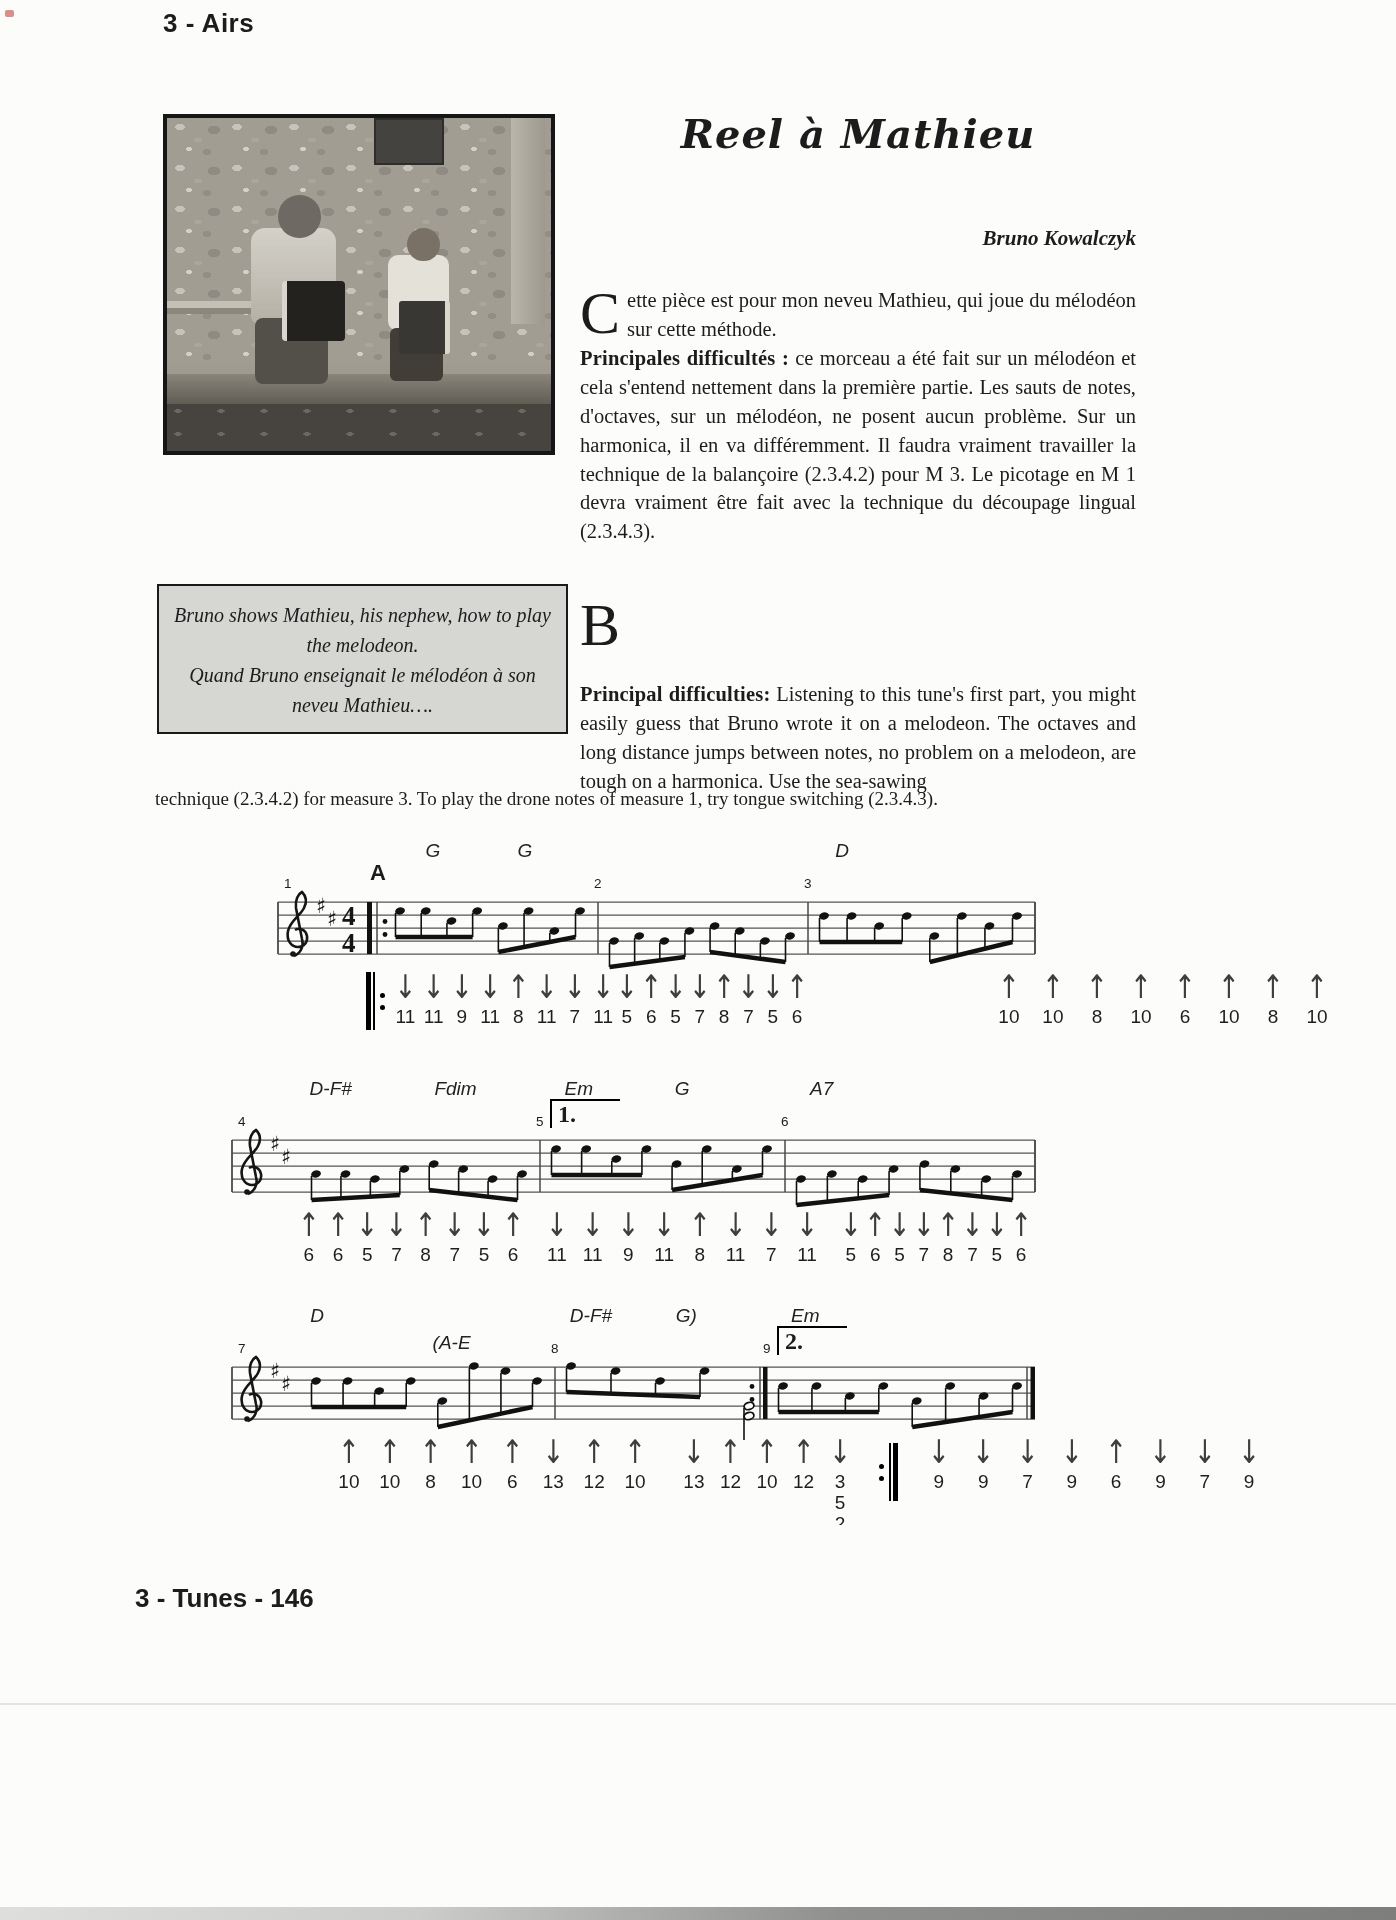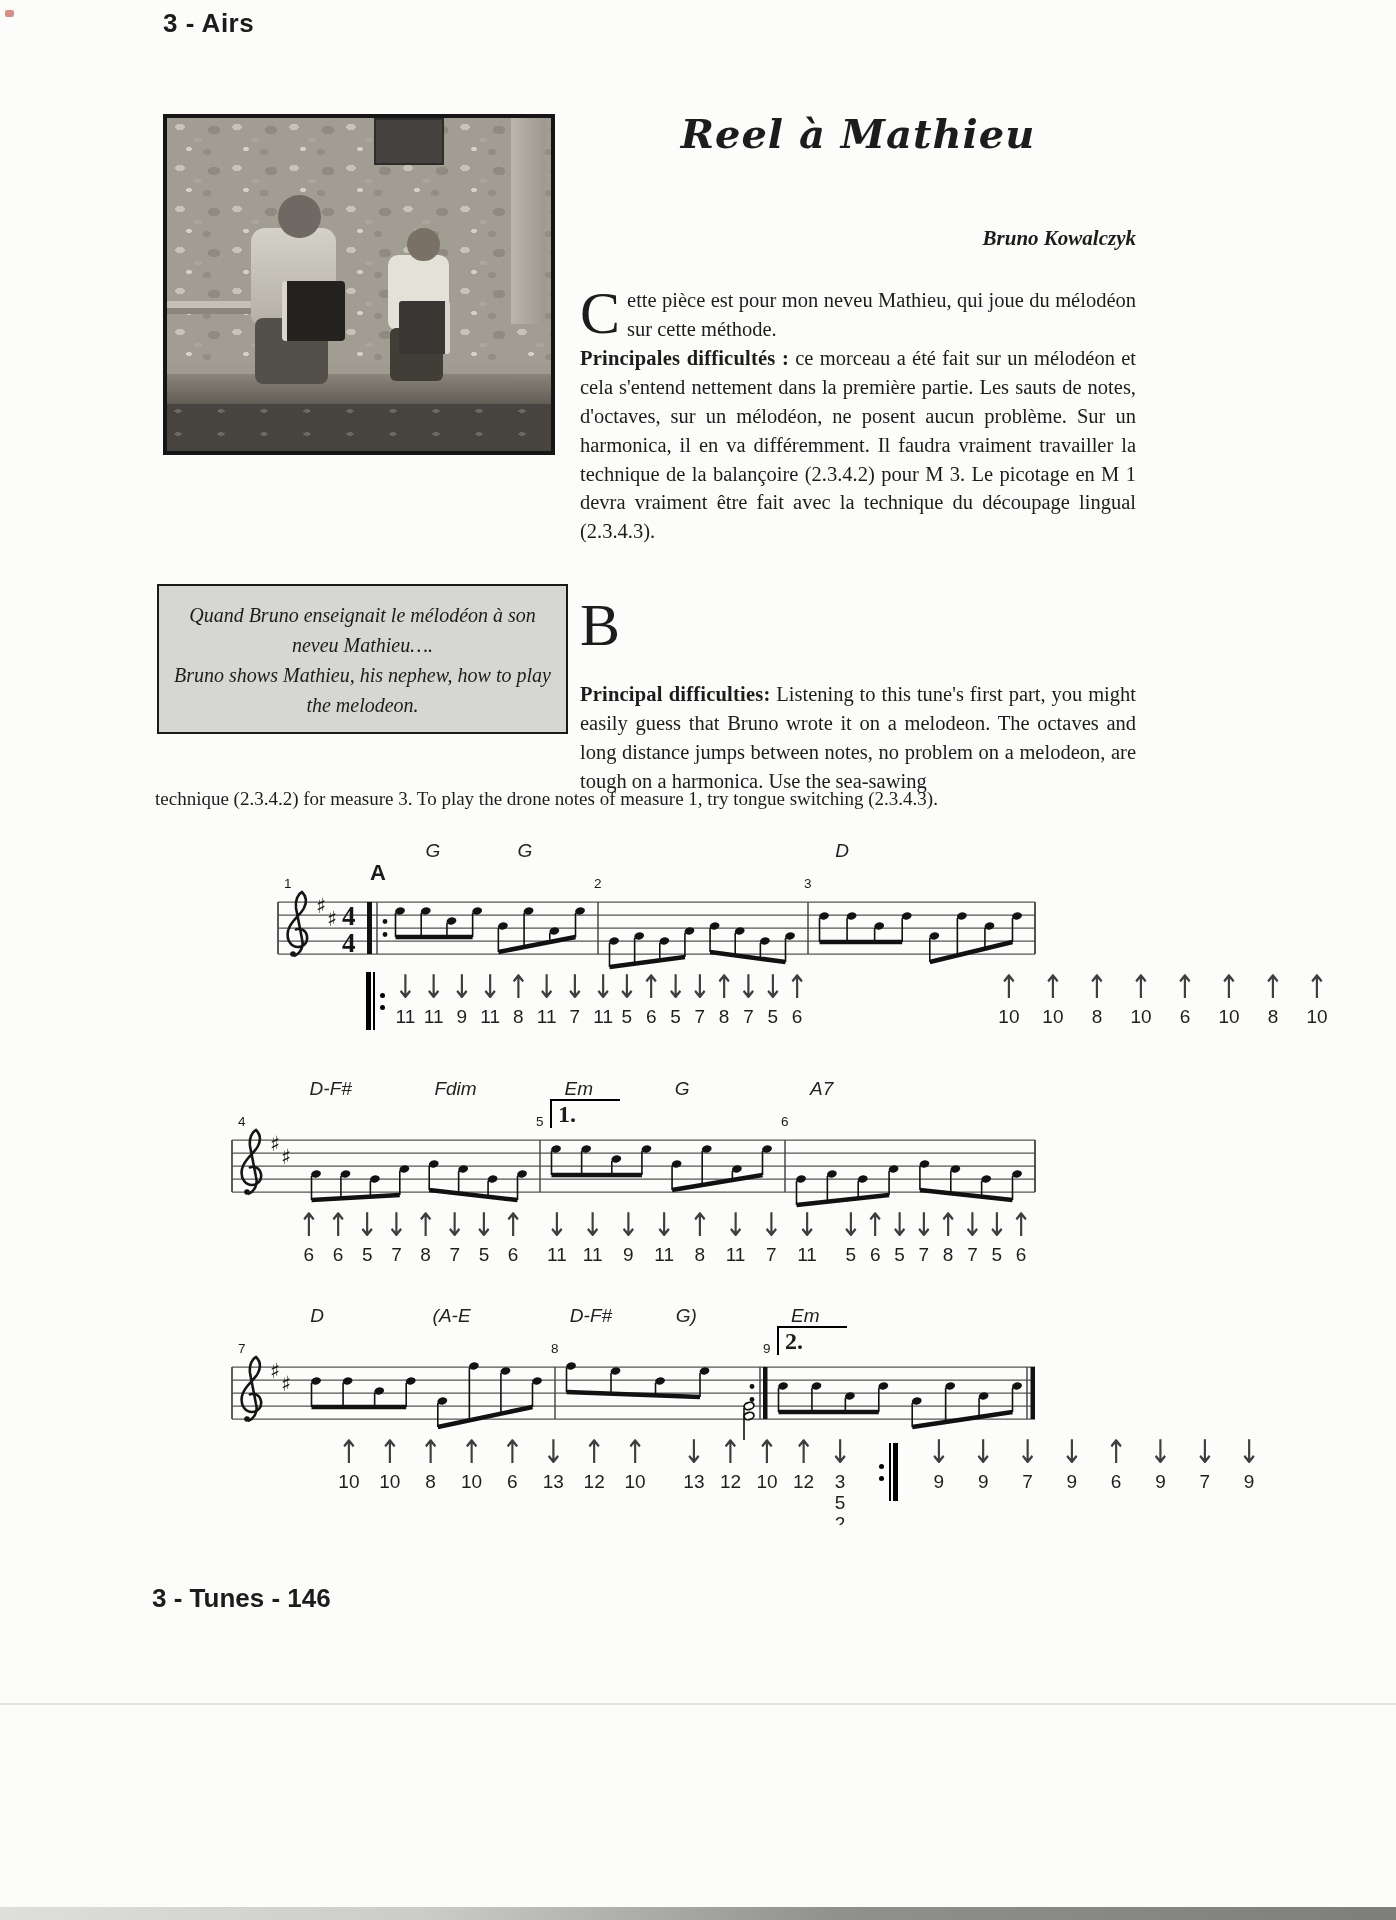--- a/index.html
+++ b/index.html
@@ -1,20 +1,20 @@
 <!DOCTYPE html>
 <html><head>
 <meta charset="utf-8">
 <style>
   html,body{margin:0;padding:0;background:#e8e8e6}
   .page{position:relative;width:1396px;height:1920px;background:#fcfcfa;overflow:hidden;
         color:#1c1c1c;font-family:"Liberation Serif",serif}
   
   .hdr{position:absolute;left:163px;top:8px;font:bold 26px "Liberation Sans",sans-serif;letter-spacing:.5px}
-  .ftr{position:absolute;left:152px;top:1583px;font:bold 26px "Liberation Sans",sans-serif}
+  .ftr{position:absolute;left:135px;top:1583px;font:bold 26px "Liberation Sans",sans-serif}
   
   .photo{position:absolute;left:163px;top:114px;width:384px;height:333px;border:4px solid #161616;background:#a09b91}
   .photo div{position:absolute}
   .ph-wall{inset:0 0 26% 0;background:
     radial-gradient(8px 5px at 13px 9px,#c7c3ba 60%,transparent 62%),
     radial-gradient(6px 4px at 31px 22px,#aba69c 60%,transparent 62%),
     radial-gradient(10px 7px at 47px 12px,#8f8b82 60%,transparent 62%),
     radial-gradient(5px 4px at 22px 31px,#d3d0c7 60%,transparent 62%),
     radial-gradient(7px 5px at 40px 34px,#938e84 60%,transparent 62%),
     #a29d93;background-size:57px 41px}
@@ -90,22 +90,22 @@
     <div class="ph-man-head"></div>
     <div class="ph-man-legs"></div>
     <div class="ph-man-box"></div>
     <div class="ph-boy-body"></div>
     <div class="ph-boy-head"></div>
     <div class="ph-boy-legs"></div>
     <div class="ph-boy-box"></div>
   </div>
 
   <div class="caption">
+    <div>Bruno shows Mathieu, his nephew, how to play the melodeon.</div>
     <div>Quand Bruno enseignait le mélodéon à son neveu Mathieu….</div>
-    <div>Bruno shows Mathieu, his nephew, how to play the melodeon.</div>
   </div>
 
   <div class="col">
     <div class="title">Reel à Mathieu</div>
     <div class="composer">Bruno Kowalczyk</div>
     <p class="p-fr-intro"><span class="dropcap">C</span><span>ette pièce est pour mon neveu Mathieu, qui joue du mélodéon sur cette méthode.</span></p>
     <p class="p-fr-diff"><b class="lbl">Principales difficultés :</b> <span>ce morceau a été fait sur un mélodéon et cela s'entend nettement dans la première partie. Les sauts de notes, d'octaves, sur un mélodéon, ne posent aucun problème. Sur un harmonica, il en va différemment.  Il faudra vraiment travailler la technique de la balançoire (2.3.4.2) pour M 3. Le picotage en M 1 devra vraiment être fait avec la technique du découpage lingual (2.3.4.3).</span></p>
     <p class="p-en-intro"><span class="dropcap">B</span></p>
     <p class="p-en-diff"><b class="lbl">Principal difficulties:</b> <span>Listening to this tune's first part, you might easily guess that Bruno wrote it on a melodeon. The octaves and long distance jumps between notes, no problem on a melodeon, are tough on a harmonica. Use the sea-sawing</span></p>
   </div>
@@ -496,21 +496,21 @@
             <span class="thole">5</span>
           </div>
           <div class="tcell">
             <span class="tarrow">↑</span>
             <span class="thole">6</span>
           </div>
         </div>
       </div>
       <div class="system" style="top: 1305px;">
         <span class="chord" style="left: 310.2px;">D</span>
-        <span class="chord" style="left: 432.6px;">(A-E</span>
+        <span class="chord" style="left: 432.6px; margin-top: 27px;">(A-E</span>
         <span class="mnum" style="left: 238px;">7</span>
         <span class="chord" style="left: 569.84px;">D-F#</span>
         <span class="chord" style="left: 675.84px;">G)</span>
         <span class="mnum" style="left: 551px;">8</span>
         <span class="chord" style="left: 791.12px;">Em</span>
         <span class="mnum" style="left: 763px;">9</span>
         <div class="volta" style="left: 777px;">2.</div>
         <svg width="1396" height="98" class="staffsvg">
           <line x1="232" y1="16" x2="1035" y2="16" stroke="#555" stroke-width="1.25"></line>
           <line x1="232" y1="29" x2="1035" y2="29" stroke="#555" stroke-width="1.25"></line>

